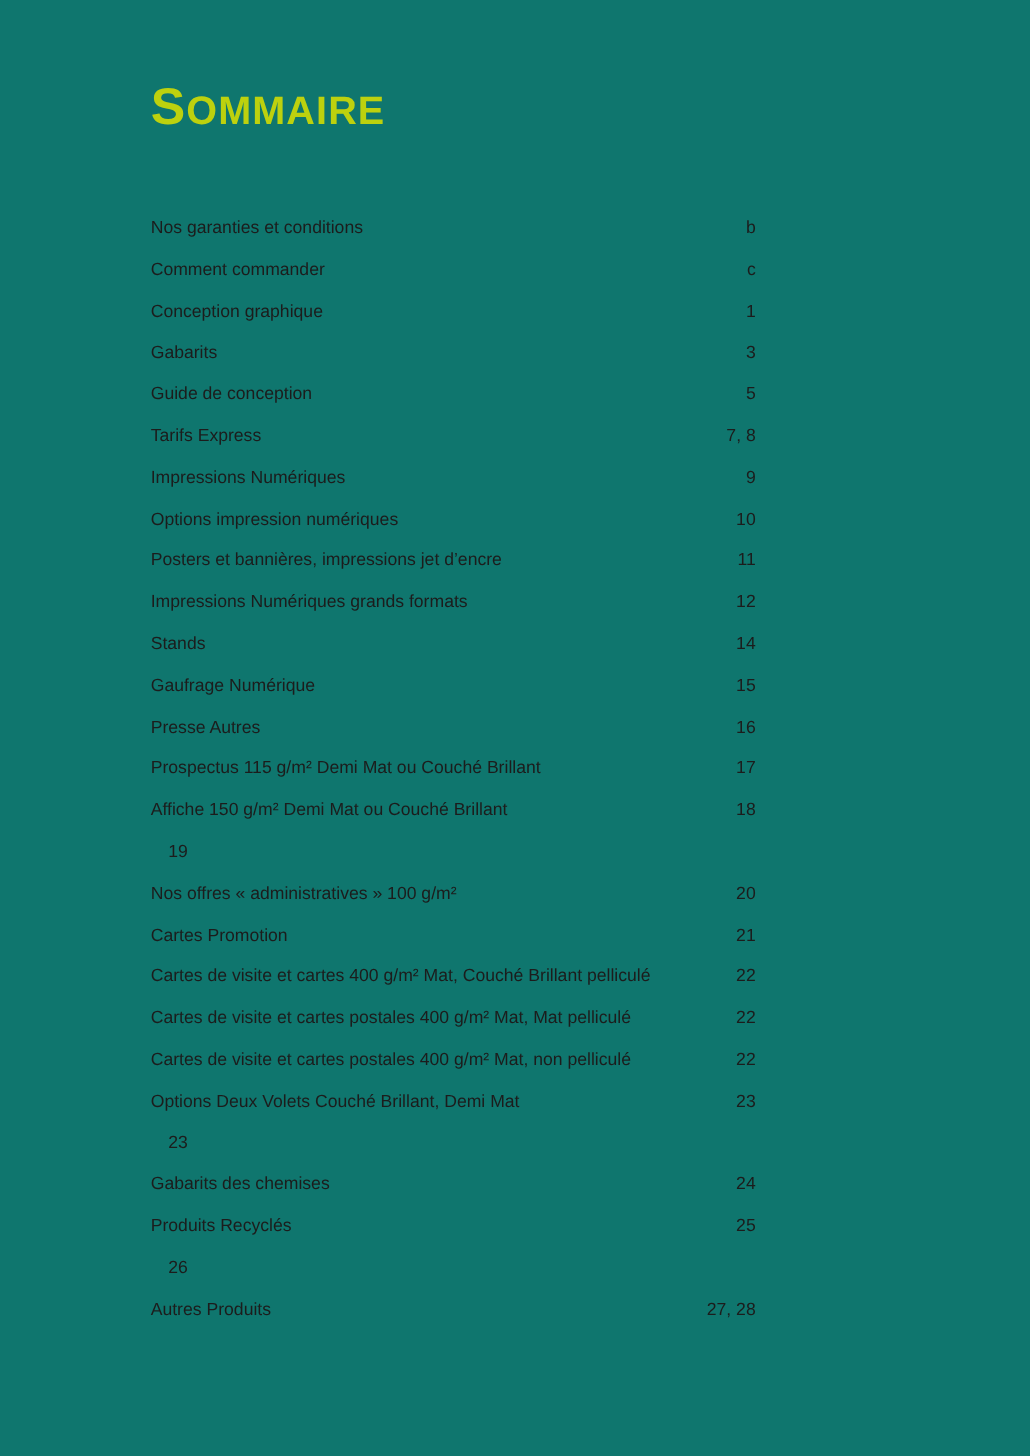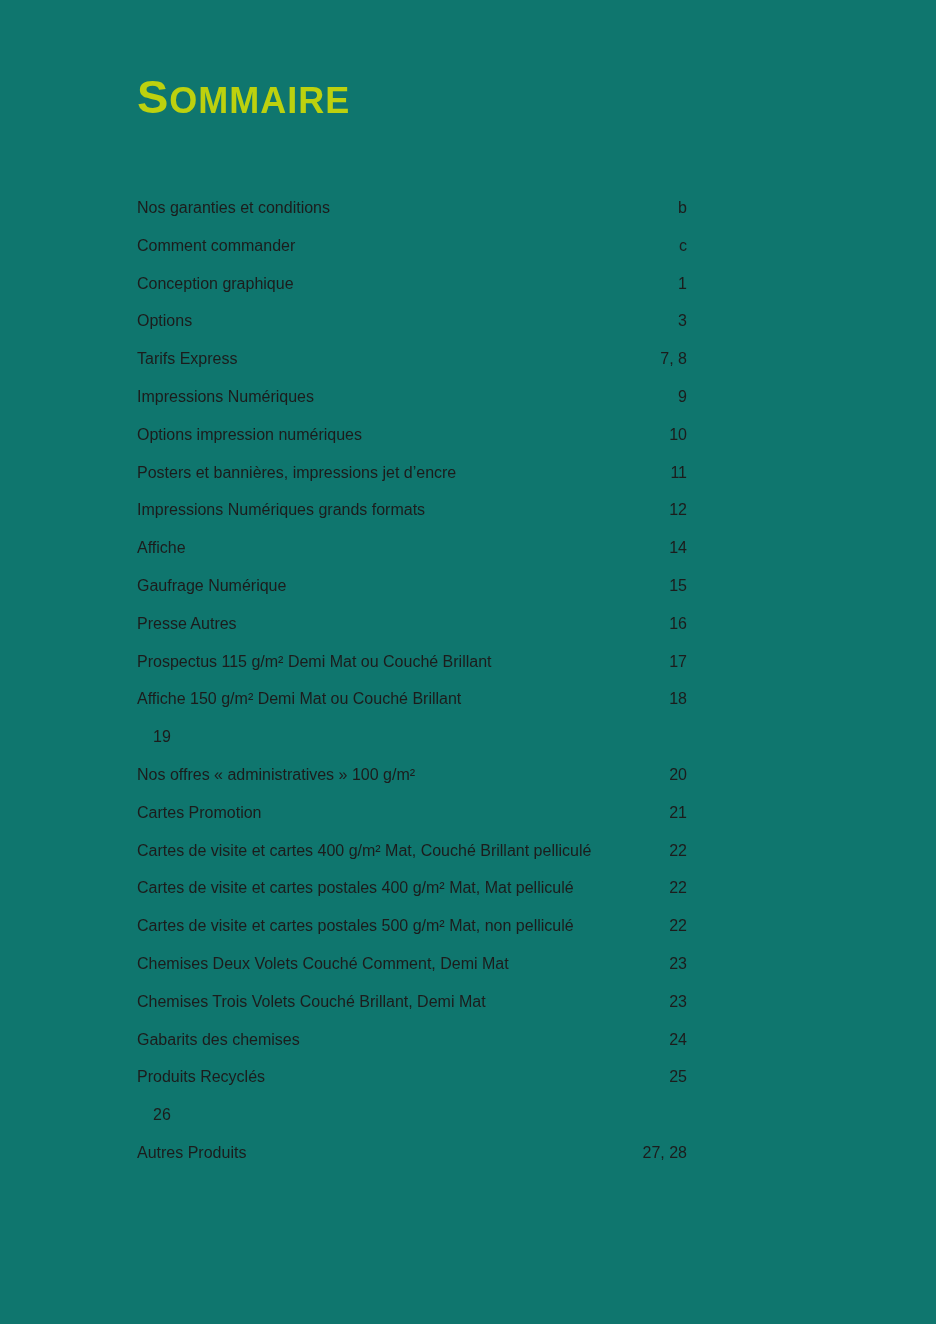--- a/index.html
+++ b/index.html
@@ -69,22 +69,26 @@
       </div>
       <div class="toc-row">
         <span class="toc-label">Comment commander</span>
         <span class="toc-page">c</span>
       </div>
       <div class="toc-row">
         <span class="toc-label">Conception graphique</span>
         <span class="toc-page">1</span>
       </div>
       <div class="toc-row">
-        <span class="toc-label">Options</span>
+        <span class="toc-label">Gabarits</span>
         <span class="toc-page">3</span>
+      </div>
+      <div class="toc-row">
+        <span class="toc-label">Guide de conception</span>
+        <span class="toc-page">5</span>
       </div>
       <div class="toc-row">
         <span class="toc-label">Tarifs Express</span>
         <span class="toc-page">7, 8</span>
       </div>
       <div class="toc-row">
         <span class="toc-label">Impressions Numériques</span>
         <span class="toc-page">9</span>
       </div>
       <div class="toc-row">
@@ -93,21 +97,21 @@
       </div>
       <div class="toc-row">
         <span class="toc-label">Posters et bannières, impressions jet d’encre</span>
         <span class="toc-page">11</span>
       </div>
       <div class="toc-row">
         <span class="toc-label">Impressions Numériques grands formats</span>
         <span class="toc-page">12</span>
       </div>
       <div class="toc-row">
-        <span class="toc-label">Affiche</span>
+        <span class="toc-label">Stands</span>
         <span class="toc-page">14</span>
       </div>
       <div class="toc-row">
         <span class="toc-label">Gaufrage Numérique</span>
         <span class="toc-page">15</span>
       </div>
       <div class="toc-row">
         <span class="toc-label">Presse Autres</span>
         <span class="toc-page">16</span>
       </div>
@@ -132,29 +136,28 @@
       </div>
       <div class="toc-row">
         <span class="toc-label">Cartes de visite et cartes 400 g/m² Mat, Couché Brillant pelliculé</span>
         <span class="toc-page">22</span>
       </div>
       <div class="toc-row">
         <span class="toc-label">Cartes de visite et cartes postales 400 g/m² Mat, Mat pelliculé</span>
         <span class="toc-page">22</span>
       </div>
       <div class="toc-row">
-        <span class="toc-label">Cartes de visite et cartes postales 500 g/m² Mat, non pelliculé</span>
+        <span class="toc-label">Cartes de visite et cartes postales 400 g/m² Mat, non pelliculé</span>
         <span class="toc-page">22</span>
       </div>
       <div class="toc-row">
-        <span class="toc-label">Chemises Deux Volets Couché Comment, Demi Mat</span>
+        <span class="toc-label">Options Deux Volets Couché Brillant, Demi Mat</span>
         <span class="toc-page">23</span>
       </div>
       <div class="toc-row">
-        <span class="toc-label">Chemises Trois Volets Couché Brillant, Demi Mat</span>
         <span class="toc-page">23</span>
       </div>
       <div class="toc-row">
         <span class="toc-label">Gabarits des chemises</span>
         <span class="toc-page">24</span>
       </div>
       <div class="toc-row">
         <span class="toc-label">Produits Recyclés</span>
         <span class="toc-page">25</span>
       </div>

